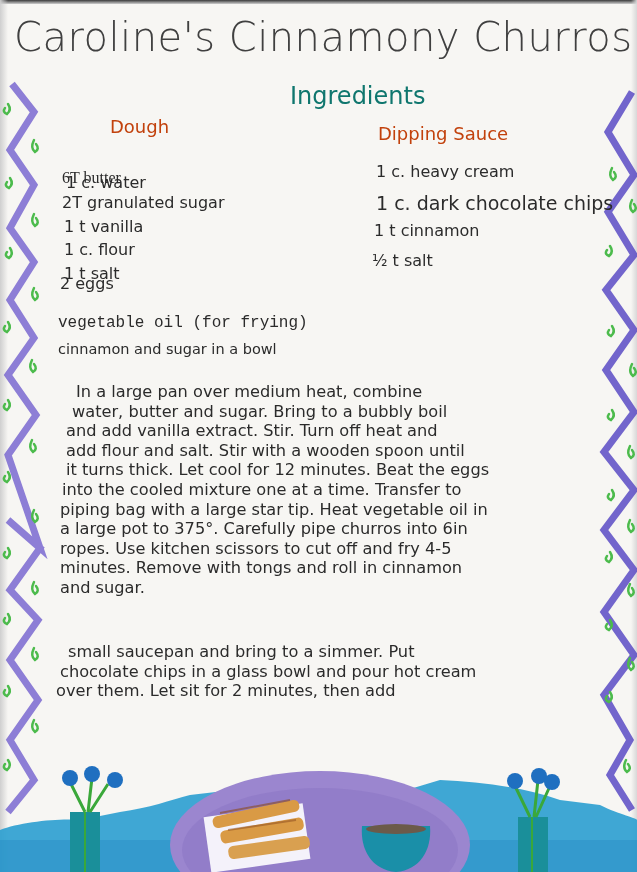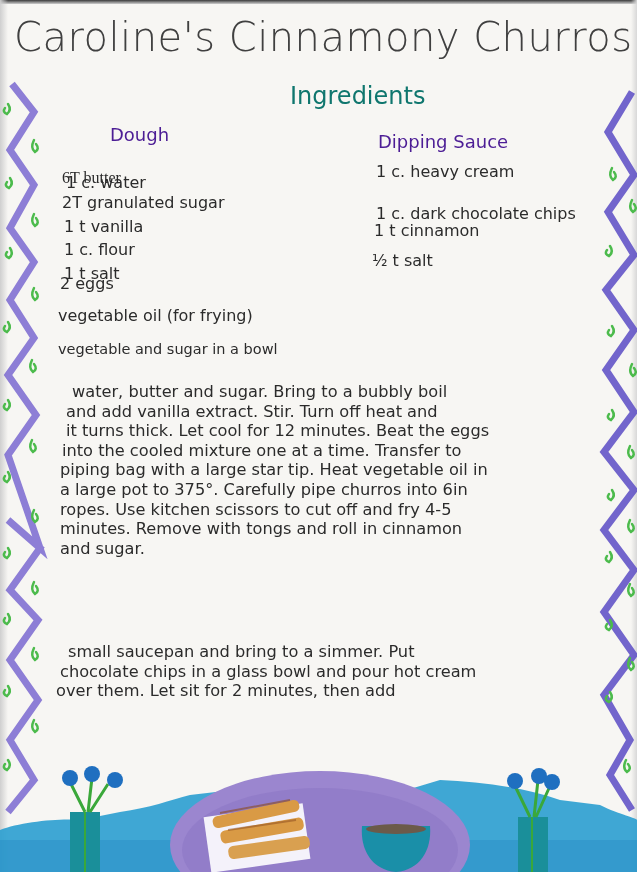--- a/index.html
+++ b/index.html
@@ -20,21 +20,21 @@
     .title {
       position: absolute; left: 14px; top: 14px; width: 610px;
       font-family: "DejaVu Sans", sans-serif; font-weight: 300;
       font-size: 40px; letter-spacing: 0.5px; color: #404040;
       white-space: nowrap; text-align: center;
     }
     .subtitle {
       position: absolute; left: 250px; top: 82px;
       font-size: 24px; color: #0f766e; white-space: nowrap; margin-left: 40px;
     }
-    .col-head { position: absolute; font-size: 18px; color: #4c1d95; white-space: nowrap; margin-top: 8px; }
+    .col-head { position: absolute; font-size: 18px; color: #c2410c; white-space: nowrap; }
     .ing { position: absolute; font-size: 16px; color: #2b2b2b; white-space: nowrap; }
     .para { position: absolute; font-size: 16.2px; line-height: 19.6px; color: #2b2b2b; }
     .para div { white-space: nowrap; }
   </style>
 </head>
 <body>
 
 <div class="page">
   <div class="edge-top"></div>
   <div class="edge-left"></div>
@@ -135,32 +135,34 @@
   <div class="subtitle">Ingredients</div>
 
   <div class="col-head" style="left:110px; top:116px;">Dough</div>
   <div class="ing" style="left:66px; top:145px;margin-top:28px;">1 c. water</div>
   <div class="ing" style="left:62px; top:169px;font-family:Liberation Serif, serif;">6T butter</div>
   <div class="ing" style="left:62px; top:193px;">2T granulated sugar</div>
   <div class="ing" style="left:64px; top:217px;">1 t vanilla</div>
   <div class="ing" style="left:64px; top:240px;">1 c. flour</div>
   <div class="ing" style="left:64px; top:264px;">1 t salt</div>
   <div class="ing" style="left:60px; top:274px;">2 eggs</div>
-  <div class="ing" style="left:58px; top:306px;">vegetable oil (for frying)</div>
-  <div class="ing" style="left:58px; top:341px; font-size:14.5px;">vegetable and sugar in a bowl</div>
+  <div class="ing" style="left:58px; top:314px;font-family:Liberation Mono, monospace;">vegetable oil (for frying)</div>
+  <div class="ing" style="left:58px; top:341px; font-size:14.5px;">cinnamon and sugar in a bowl</div>
 
   <div class="col-head" style="left:378px; top:123px;">Dipping Sauce</div>
   <div class="ing" style="left:376px; top:162px;">1 c. heavy cream</div>
-  <div class="ing" style="left:376px; top:204px; font-size:16px;">1 c. dark chocolate chips</div>
+  <div class="ing" style="left:376px; top:192px; font-size:19px;">1 c. dark chocolate chips</div>
   <div class="ing" style="left:374px; top:221px;">1 t cinnamon</div>
   <div class="ing" style="left:372px; top:251px;">½ t salt</div>
 
   <div class="para" style="left:66px; top:382px;">
+    <div style="margin-left:10px">In a large pan over medium heat, combine</div>
     <div style="margin-left:6px">water, butter and sugar. Bring to a bubbly boil</div>
     <div>and add vanilla extract. Stir. Turn off heat and</div>
+    <div>add flour and salt. Stir with a wooden spoon until</div>
     <div>it turns thick. Let cool for 12 minutes. Beat the eggs</div>
     <div style="margin-left:-4px">into the cooled mixture one at a time. Transfer to</div>
     <div style="margin-left:-6px">piping bag with a large star tip. Heat vegetable oil in</div>
     <div style="margin-left:-6px">a large pot to 375°. Carefully pipe churros into 6in</div>
     <div style="margin-left:-6px">ropes. Use kitchen scissors to cut off and fry 4-5</div>
     <div style="margin-left:-6px">minutes. Remove with tongs and roll in cinnamon</div>
     <div style="margin-left:-6px">and sugar.</div>
   </div>
 
   <div class="para" style="left:60px; top:642px;">

